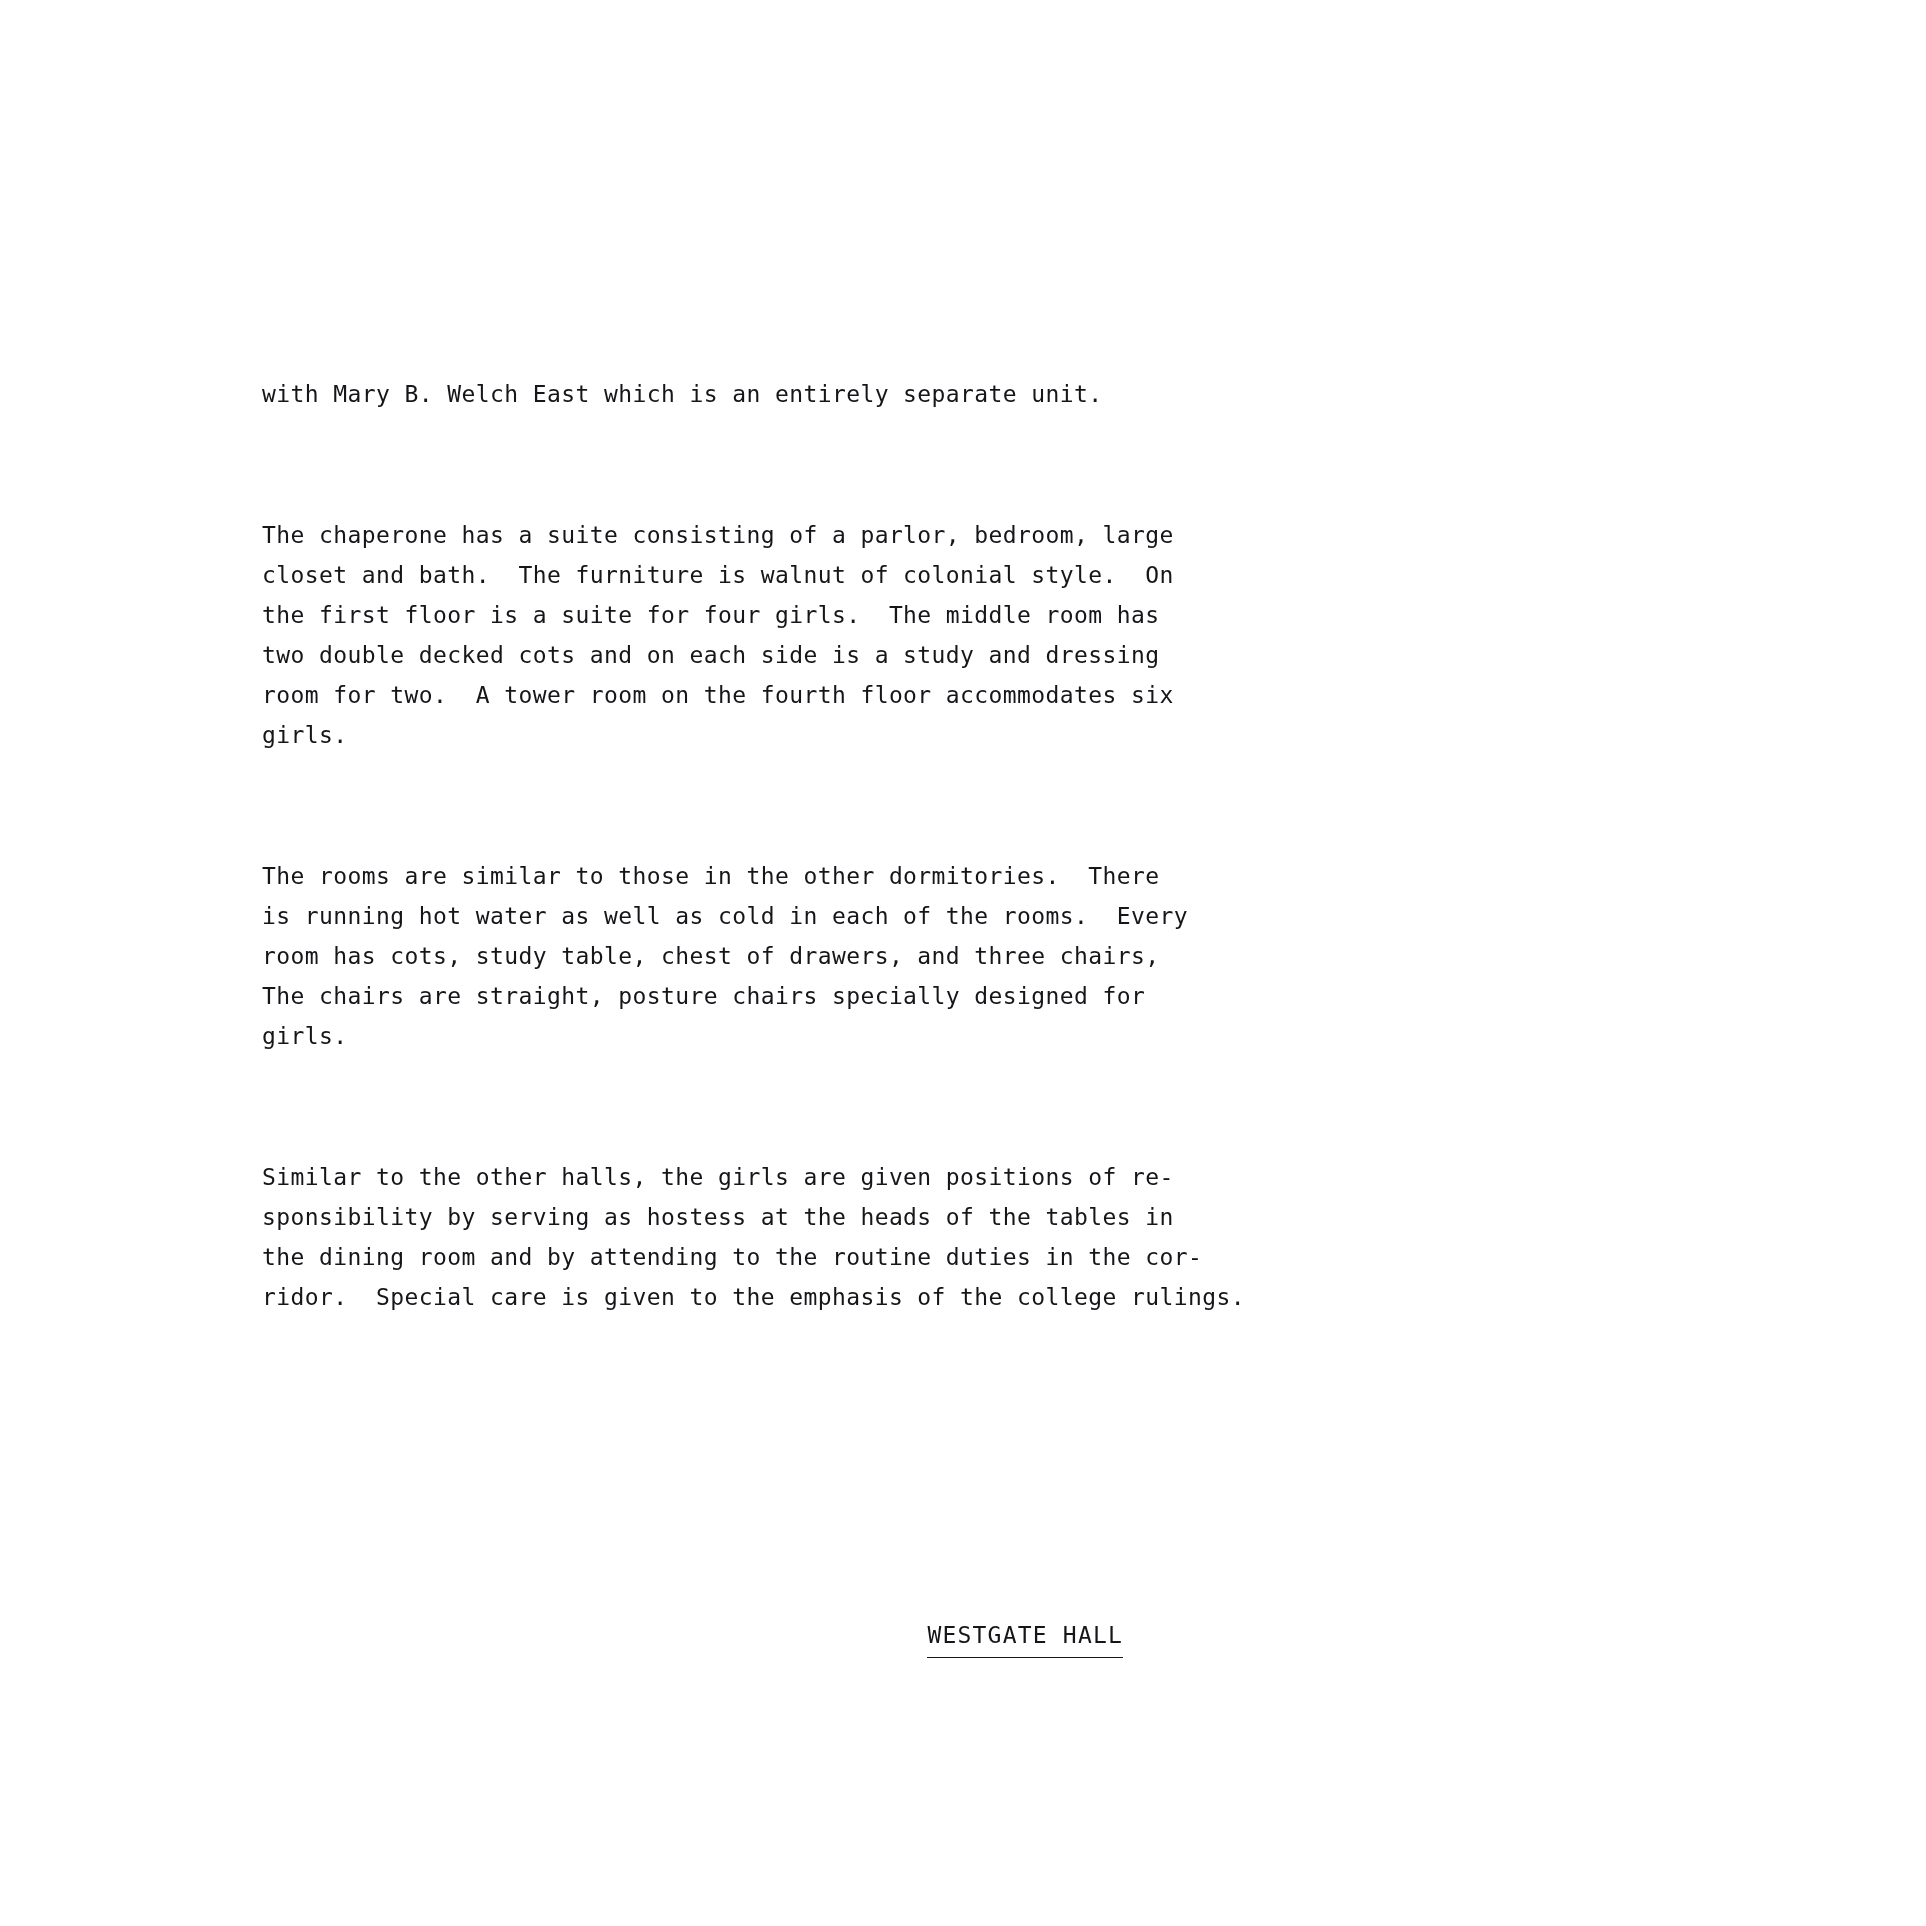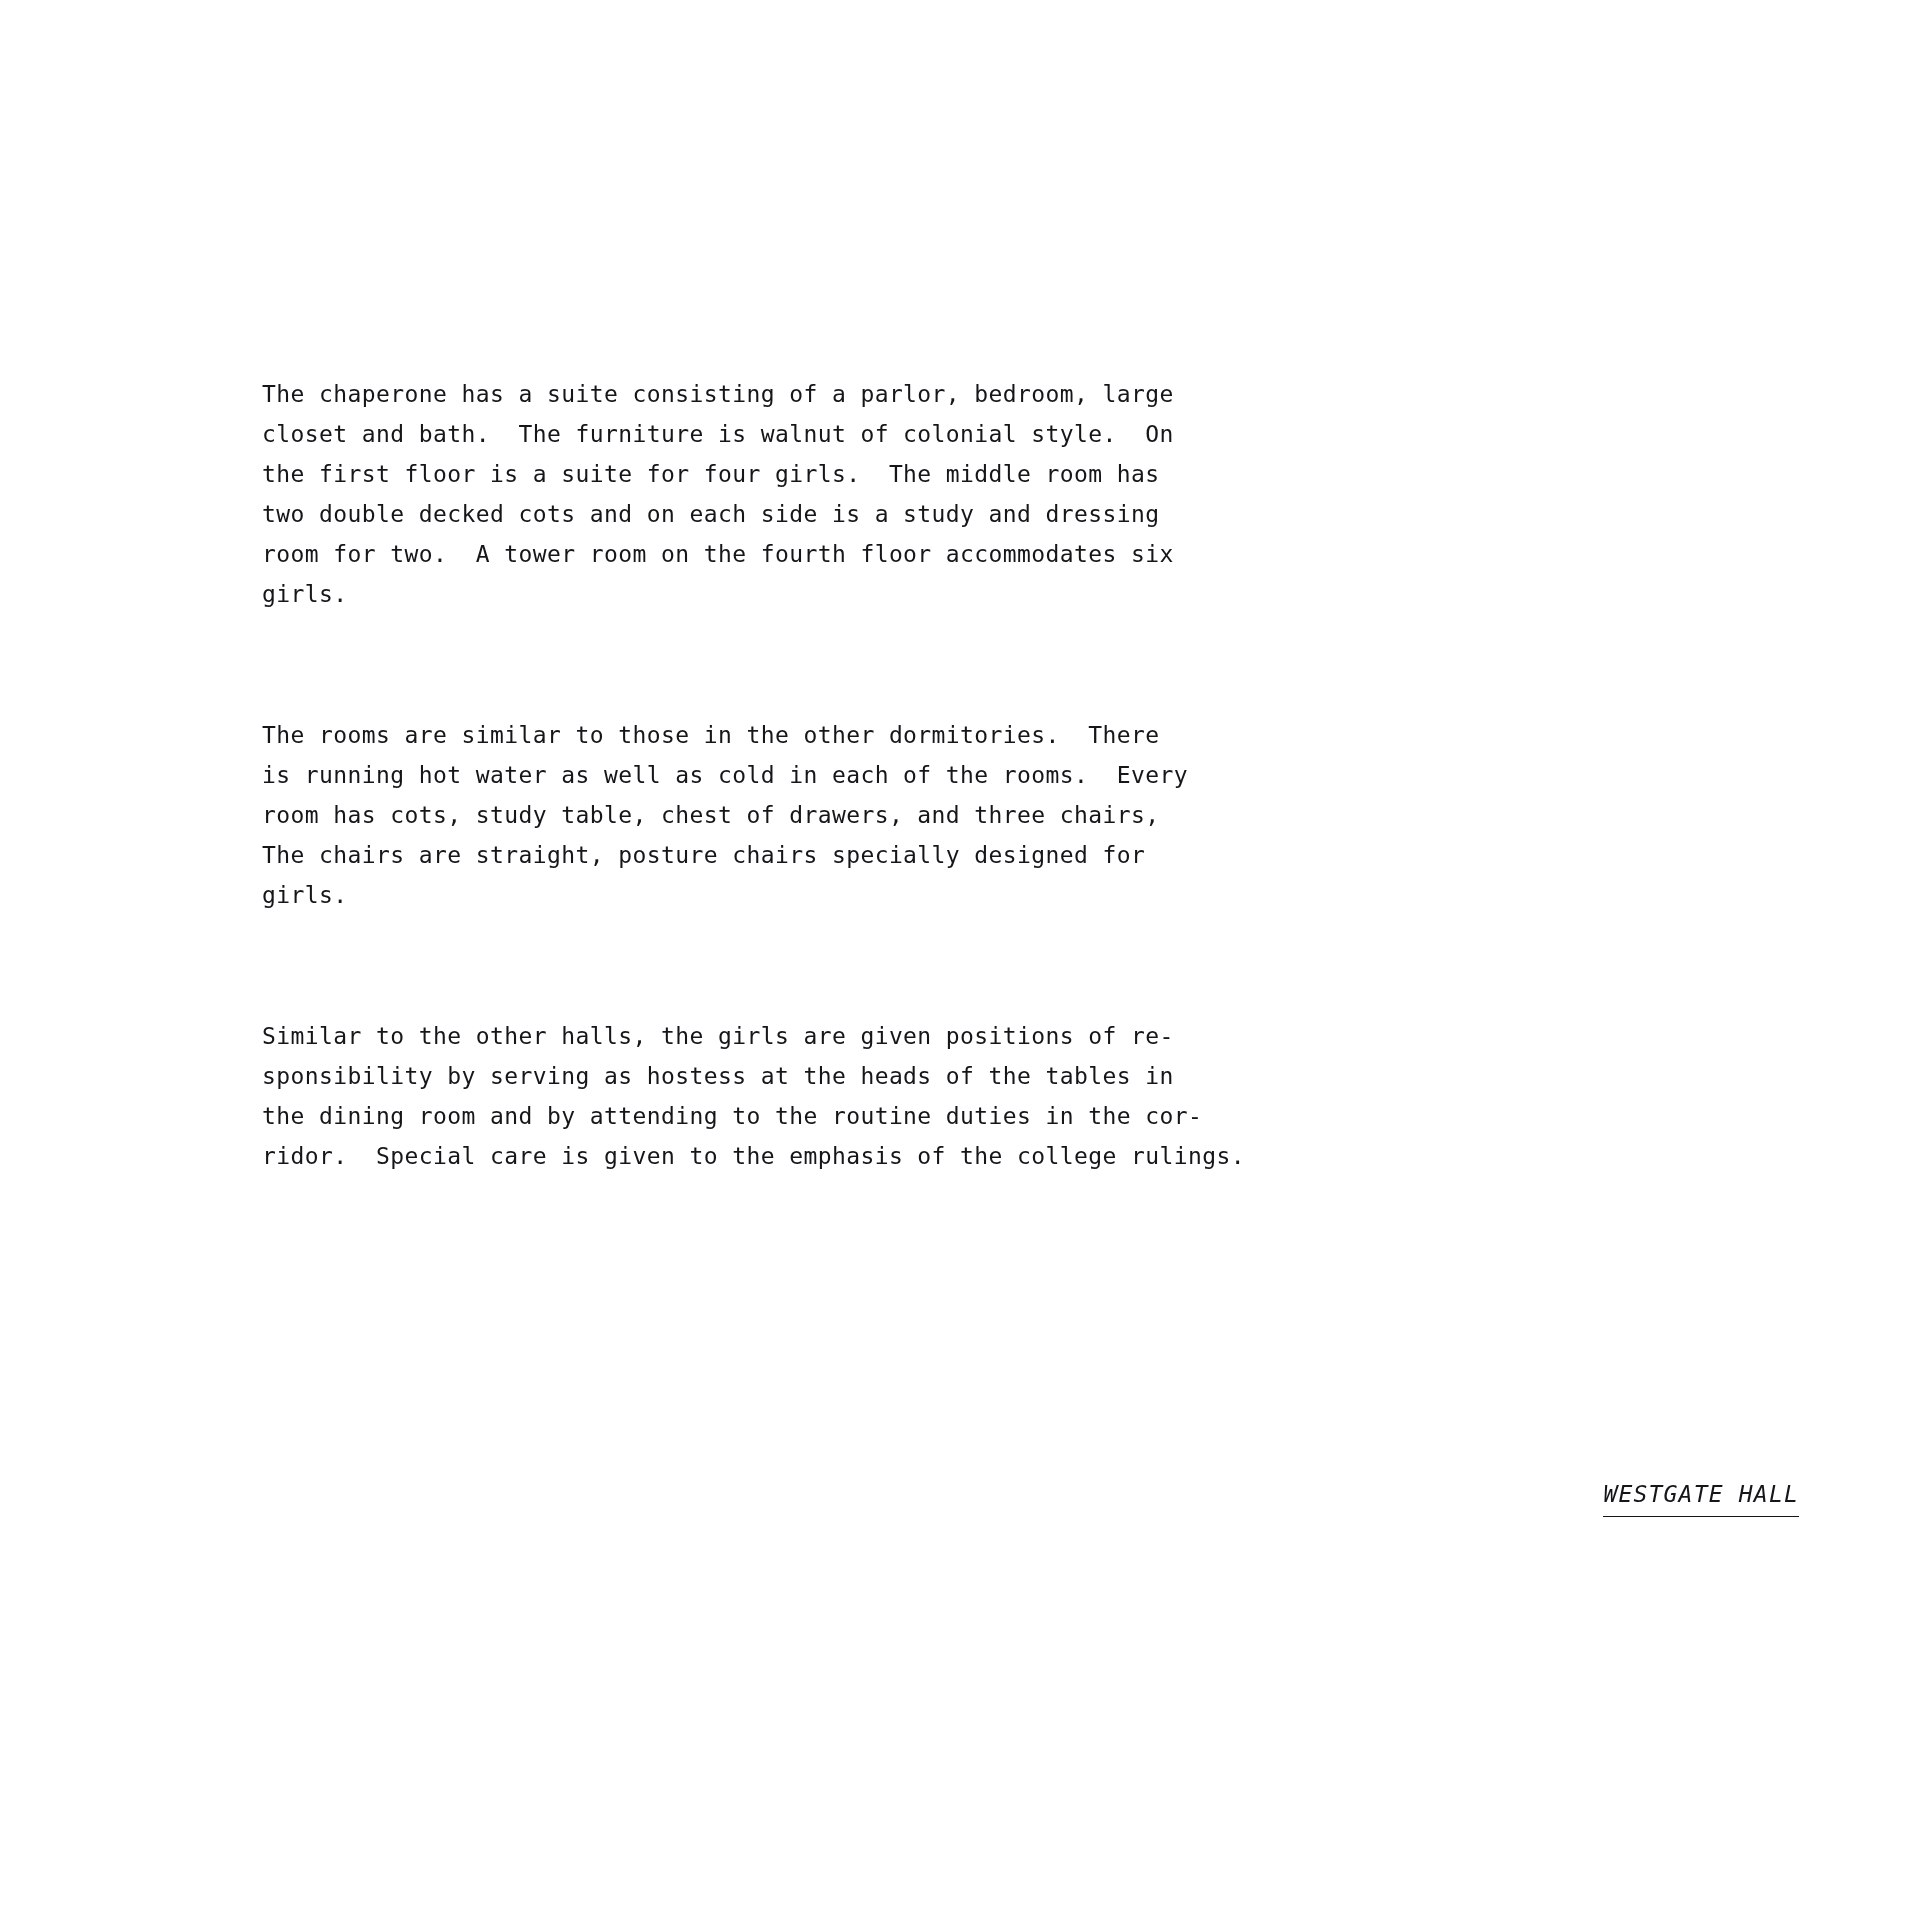--- a/index.html
+++ b/index.html
@@ -31,39 +31,39 @@
     white-space: pre-wrap;
   }
   .para {
     margin: 0 0 21px 0;
     white-space: pre-wrap;
   }
   .indent {
     margin-left: 96px;
   }
   .section-title-wrap {
-    text-align: right;
+    text-align: center;
     margin-top: 77px;
     margin-bottom: 30px;
-    font-style: italic;
   }
   .section-title {
     display: inline-block;
     border-bottom: 1.5px solid #16161a;
     padding-bottom: 1.5px;
     letter-spacing: 1.2px;
     font-size: 23px;
   }
 </style>
 </head>
 <body>
 
 <div class="page">
   <div class="doc-body">
 
+    <p class="para indent">with Mary B. Welch East which is an entirely separate unit.</p>
     <p class="para indent">The chaperone has a suite consisting of a parlor, bedroom, large
 closet and bath.  The furniture is walnut of colonial style.  On
 the first floor is a suite for four girls.  The middle room has
 two double decked cots and on each side is a study and dressing
 room for two.  A tower room on the fourth floor accommodates six
 girls.</p>
     <p class="para indent">The rooms are similar to those in the other dormitories.  There
 is running hot water as well as cold in each of the rooms.  Every
 room has cots, study table, chest of drawers, and three chairs,
 The chairs are straight, posture chairs specially designed for

